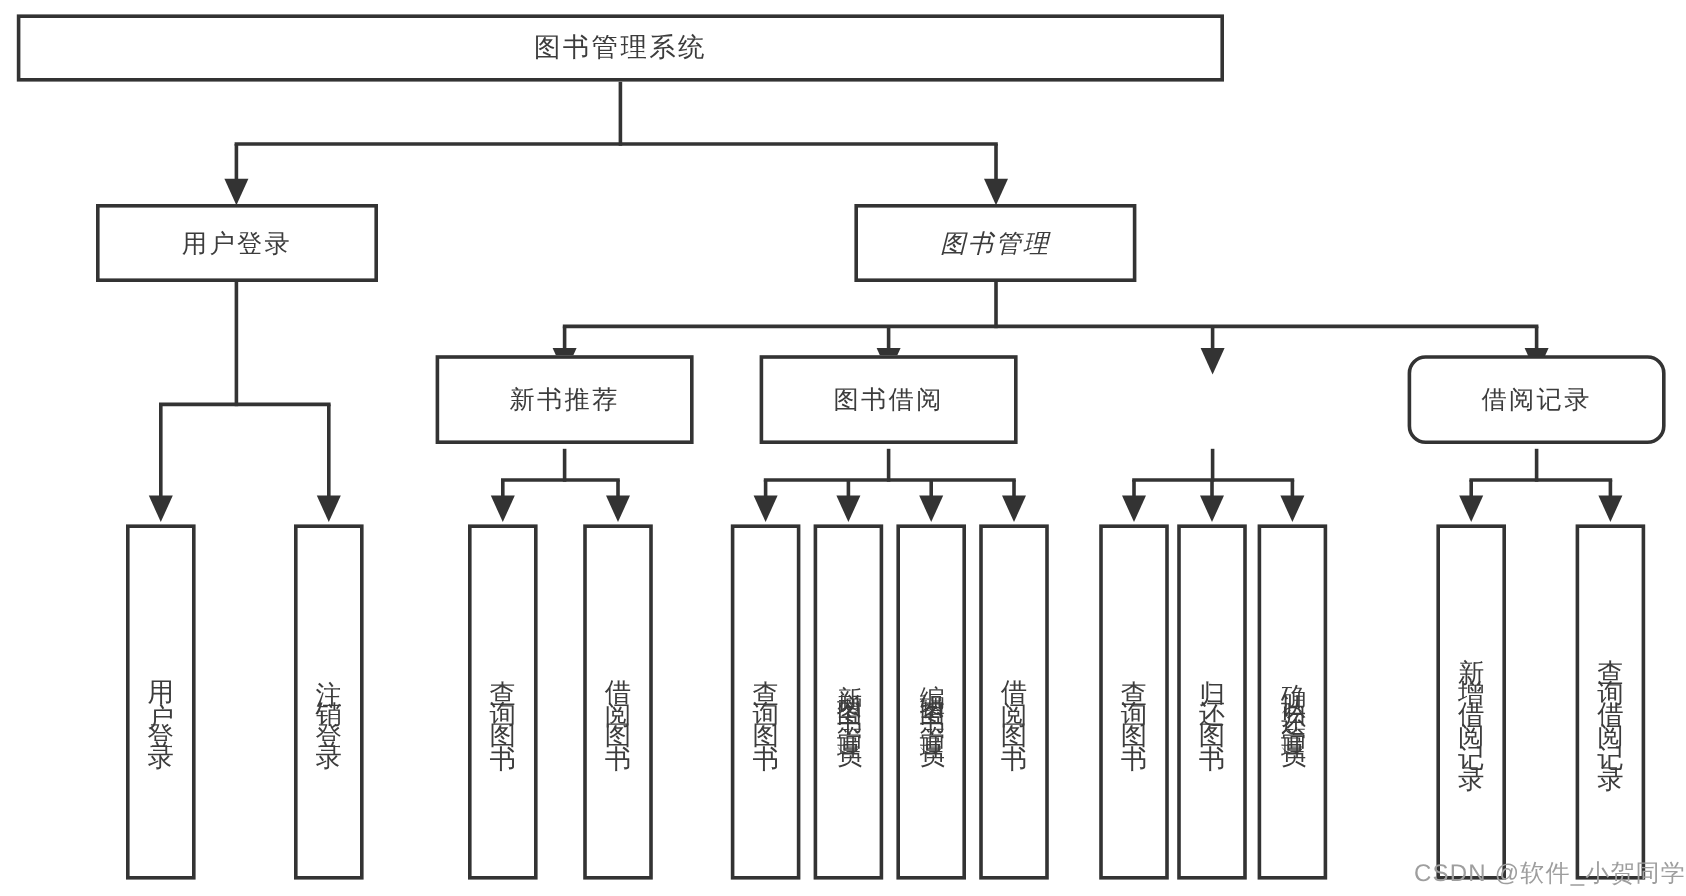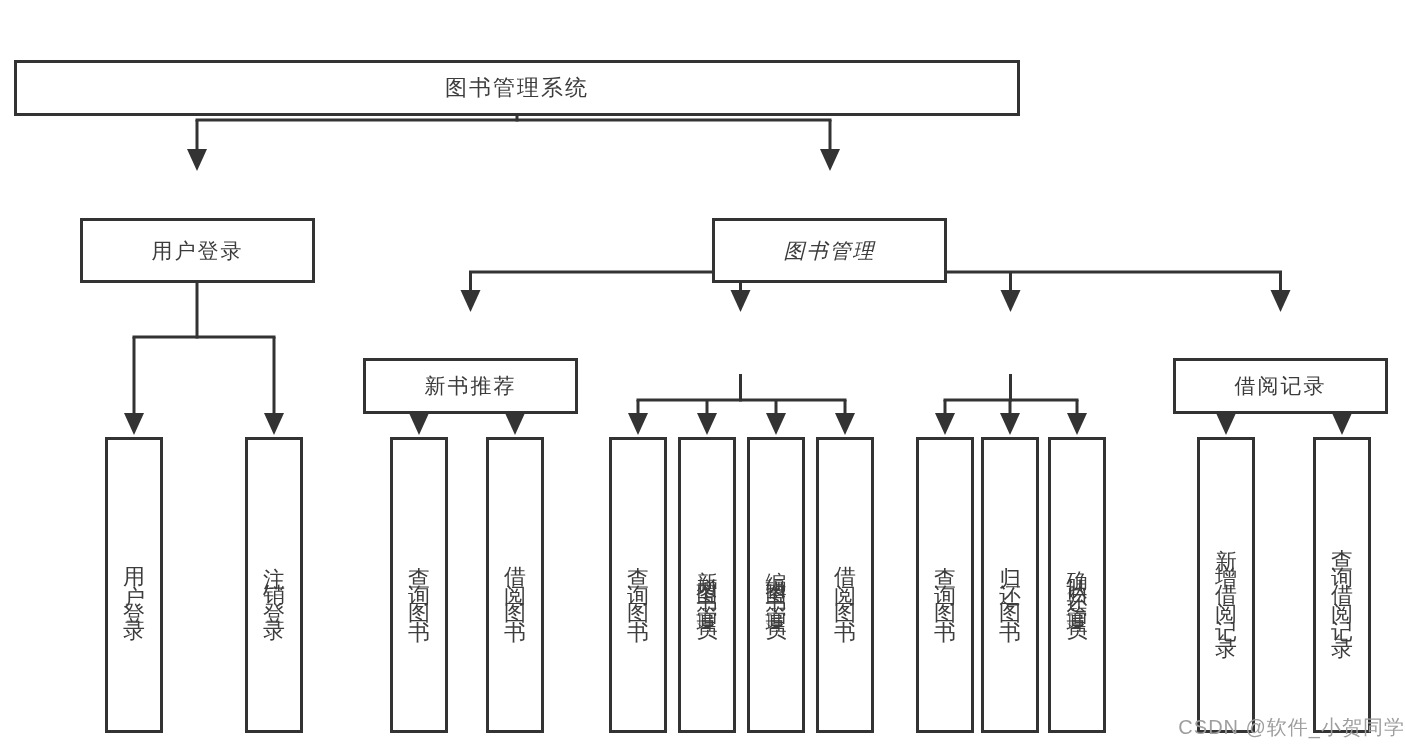--- a/index.html
+++ b/index.html
@@ -23,40 +23,39 @@
   .wires line{stroke:var(--line);stroke-width:3;}
   .wires polygon{fill:var(--line);stroke:none;}
   .node{
     position:absolute;
     box-sizing:border-box;
     background:#ffffff;
     border:3px solid var(--line);
     display:flex;align-items:center;justify-content:center;
     color:var(--text);
     z-index:2;
-    margin-top:48px;
   }
   .node--root{
     left:14px;top:12px;width:1006px;height:56px;
     font-size:22px;letter-spacing:2px;
   }
   .node--branch{
     top:170px;width:235px;height:65px;
     font-size:21px;letter-spacing:2px;
   }
   .node--branch.pos-login{left:80px;}
   .node--branch.pos-mgmt{left:712px;font-style:italic;}
   .node--group{
-    top:310px;width:215px;height:56px;
+    top:296px;width:215px;height:74px;
     font-size:21px;letter-spacing:2px;
   }
   .pos-g0{left:363px;}
   .pos-g1{left:633px;}
   .pos-g2{left:903px;}
-  .pos-g3{left:1173px;}
+  .pos-g3{left:1173px;border-radius:15px;}
   .leaf{
     position:absolute;
     top:437px;width:58px;height:296px;
     box-sizing:border-box;
     background:#ffffff;
     border:3px solid var(--line);
     writing-mode:vertical-rl;
     display:flex;align-items:center;justify-content:center;
     color:var(--text);
     font-size:22px;
@@ -161,20 +160,21 @@
       <polygon points="1332,413 1352,413 1342,435"></polygon>
     </g>
   </svg>
 
   <div class="node node--root">图书管理系统</div>
 
   <div class="node node--branch pos-login">用户登录</div>
   <div class="node node--branch pos-mgmt">图书管理</div>
 
   <div class="node node--group pos-g0">新书推荐</div>
+  <div class="node node--group pos-g1">图书借阅</div>
   <div class="node node--group pos-g3">借阅记录</div>
 
   <div class="leaf leaf--spread pos-l0">用户登录</div>
   <div class="leaf leaf--spread pos-l1">注销登录</div>
 
   <div class="leaf leaf--spread pos-l2">查询图书</div>
   <div class="leaf leaf--spread pos-l3">借阅图书</div>
 
   <div class="leaf leaf--spread pos-l4">查询图书</div>
   <div class="leaf leaf--dense pos-l5">新增图书（管理员）</div>

